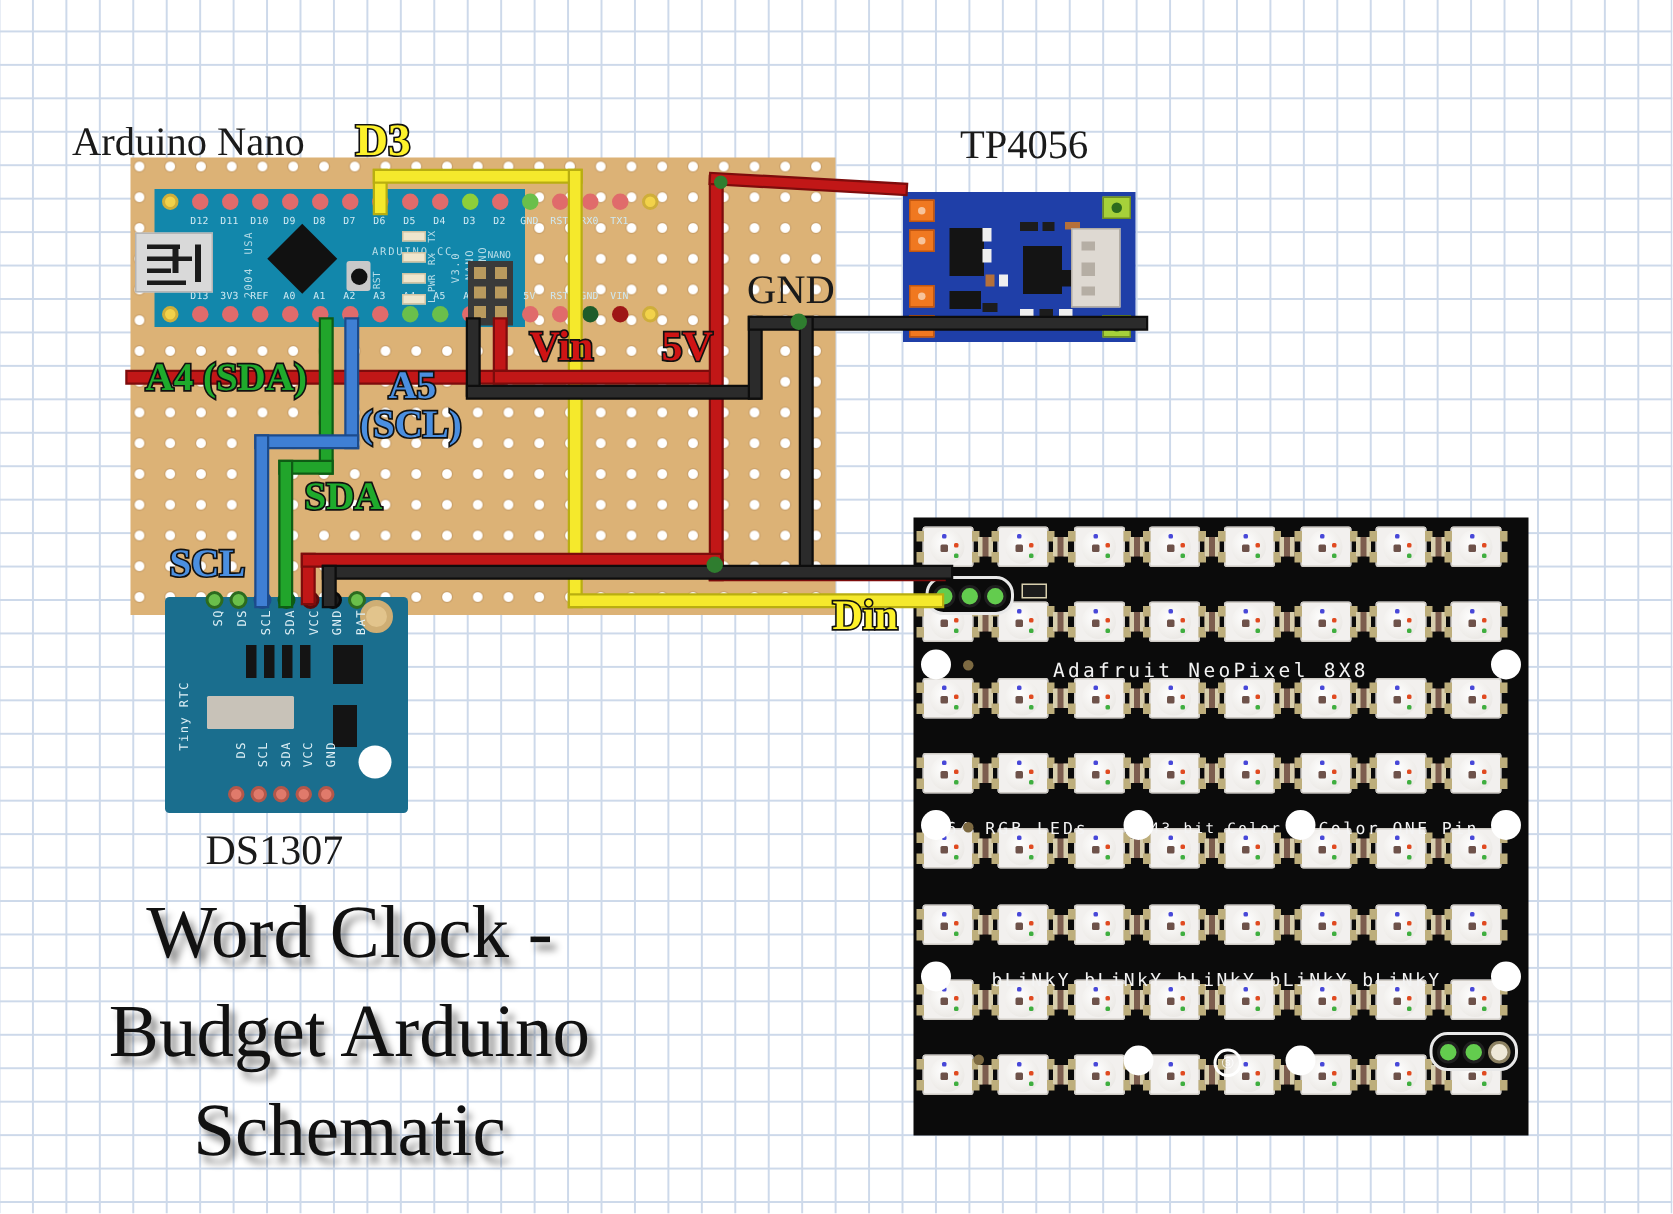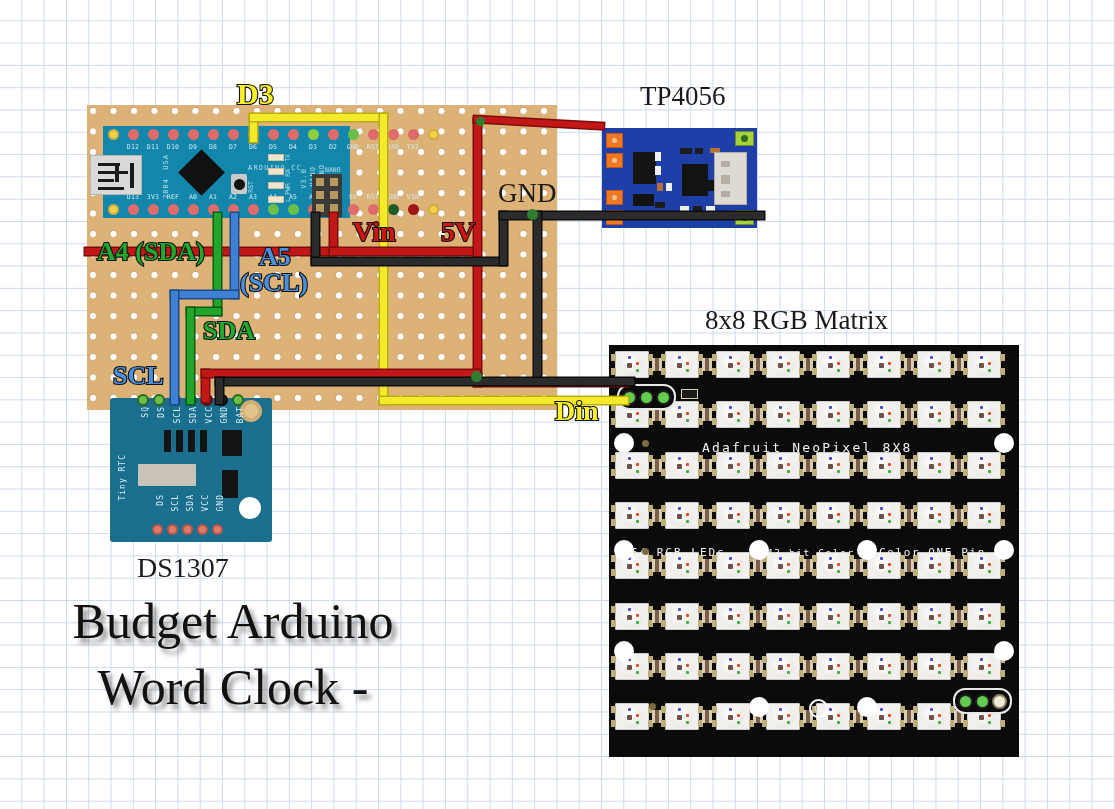--- a/index.html
+++ b/index.html
@@ -1015,20 +1015,21 @@
           <span class="tab" style="left:33px;top:3px;"></span>
           <span class="tab" style="left:-4px;top:17px;"></span>
           <span class="tab" style="left:33px;top:17px;"></span>
         </div>
       </div>
 
     <div class="mtext" style="left:93px;top:95px;font-size:13px;letter-spacing:2.2px;">Adafruit NeoPixel 8X8</div>
     <div class="mtext" style="left:22px;top:201px;font-size:11px;letter-spacing:2px;">64 RGB LEDs</div>
     <div class="mtext" style="left:158px;top:202px;font-size:9.5px;letter-spacing:1.6px;">43 bit Color</div>
     <div class="mtext" style="left:270px;top:201px;font-size:11px;letter-spacing:1.6px;">Color ONE Pin</div>
+    <div class="mtext" style="left:52px;top:301px;font-size:12px;letter-spacing:1.6px;">bLiNkY bLiNkY bLiNkY bLiNkY bLiNkY</div>
 
     <div class="mhole" style="left:5px;top:88px;width:20px;height:20px;"></div>
     <div class="mhole" style="left:385px;top:88px;width:20px;height:20px;"></div>
     <div class="mhole" style="left:5px;top:195px;width:20px;height:20px;"></div>
     <div class="mhole" style="left:140px;top:195px;width:20px;height:20px;"></div>
     <div class="mhole" style="left:248px;top:195px;width:20px;height:20px;"></div>
     <div class="mhole" style="left:385px;top:195px;width:20px;height:20px;"></div>
     <div class="mhole" style="left:5px;top:296px;width:20px;height:20px;"></div>
     <div class="mhole" style="left:385px;top:296px;width:20px;height:20px;"></div>
     <div class="mhole" style="left:140px;top:352px;width:20px;height:20px;"></div>
@@ -1080,32 +1081,33 @@
   <div class="w wgrn" style="left:187px;top:308px;width:7px;height:96px;"></div>
 
   <div class="w wblu" style="left:231px;top:213px;width:7px;height:85px;"></div>
   <div class="w wblu" style="left:171px;top:291px;width:67px;height:7px;"></div>
   <div class="w wblu" style="left:171px;top:291px;width:7px;height:113px;"></div>
 
   <div class="node wgrn" style="left:476px;top:117px;width:9px;height:9px;background:#2f7d2f;box-shadow:none;"></div>
   <div class="node" style="left:527px;top:209px;width:11px;height:11px;background:#2f7d2f;"></div>
   <div class="node" style="left:471px;top:371px;width:11px;height:11px;background:#2f7d2f;"></div>
 
+  <div class="lbl plain" style="left:48px;top:79px;font-size:27px;">Arduino Nano</div>
   <div class="lbl outl ly" style="left:237px;top:77px;font-size:30px;">D3</div>
   <div class="lbl plain" style="left:640px;top:81px;font-size:27px;">TP4056</div>
   <div class="lbl plain" style="left:498px;top:178px;font-size:27px;">GND</div>
   <div class="lbl outl lr" style="left:353px;top:216px;font-size:28px;">Vin</div>
   <div class="lbl outl lr" style="left:441px;top:216px;font-size:28px;">5V</div>
   <div class="lbl outl lg" style="left:97px;top:237px;font-size:26px;">A4 (SDA)</div>
   <div class="lbl outl lb" style="left:259px;top:242px;font-size:26px;">A5</div>
   <div class="lbl outl lb" style="left:240px;top:268px;font-size:26px;">(SCL)</div>
   <div class="lbl outl lg" style="left:203px;top:316px;font-size:26px;">SDA</div>
   <div class="lbl outl lb" style="left:113px;top:361px;font-size:26px;">SCL</div>
   <div class="lbl outl ly" style="left:555px;top:395px;font-size:28px;">Din</div>
-  <div class="lbl plain" style="left:705px;top:305px;font-size:27px;">8x8 RGB Matrix</div>
   <div class="lbl plain" style="left:137px;top:552px;font-size:28px;">DS1307</div>
 
   <div class="title">
+    <div>Word Clock -</div>
     <div>Budget Arduino</div>
-    <div>Word Clock -</div>
+    <div>Schematic</div>
   </div>
 
 </div>
 
 </body></html>

